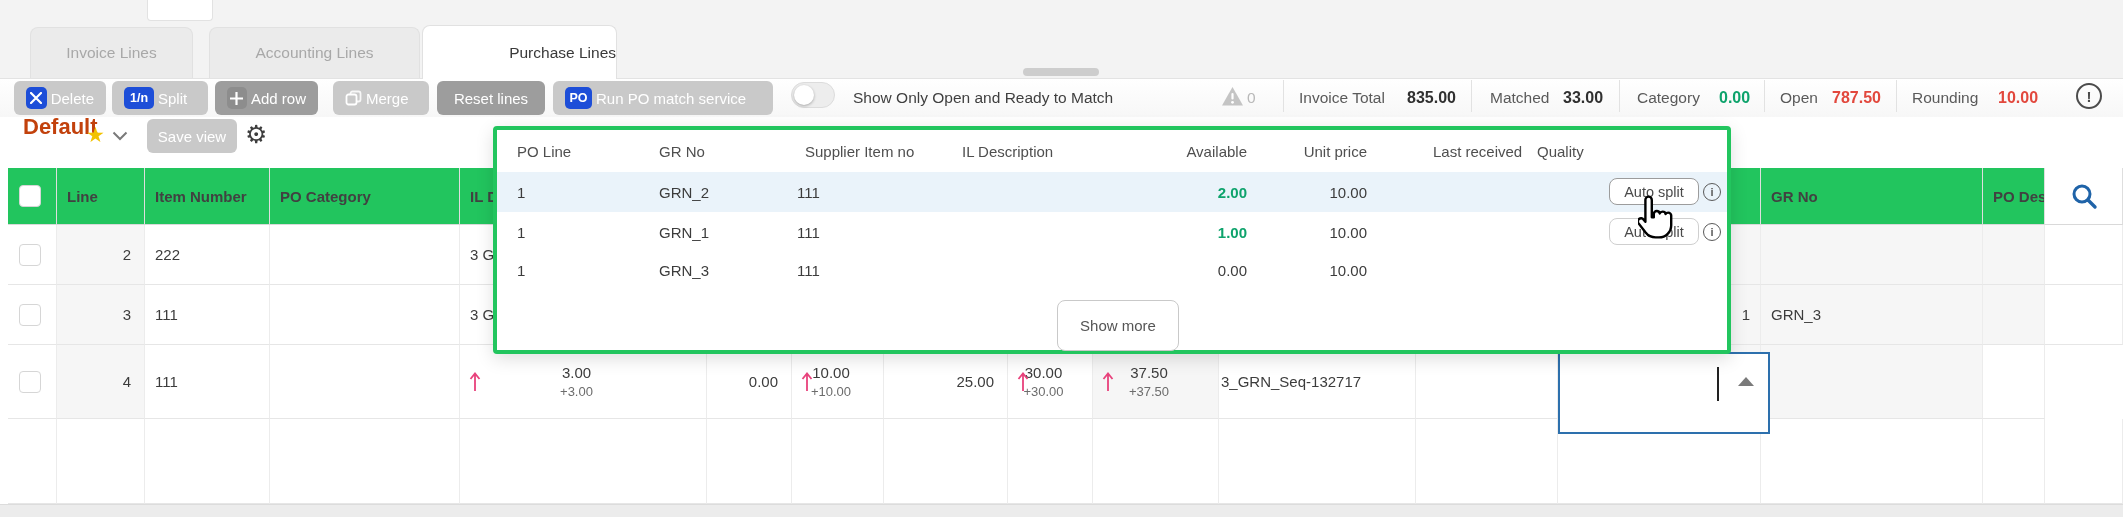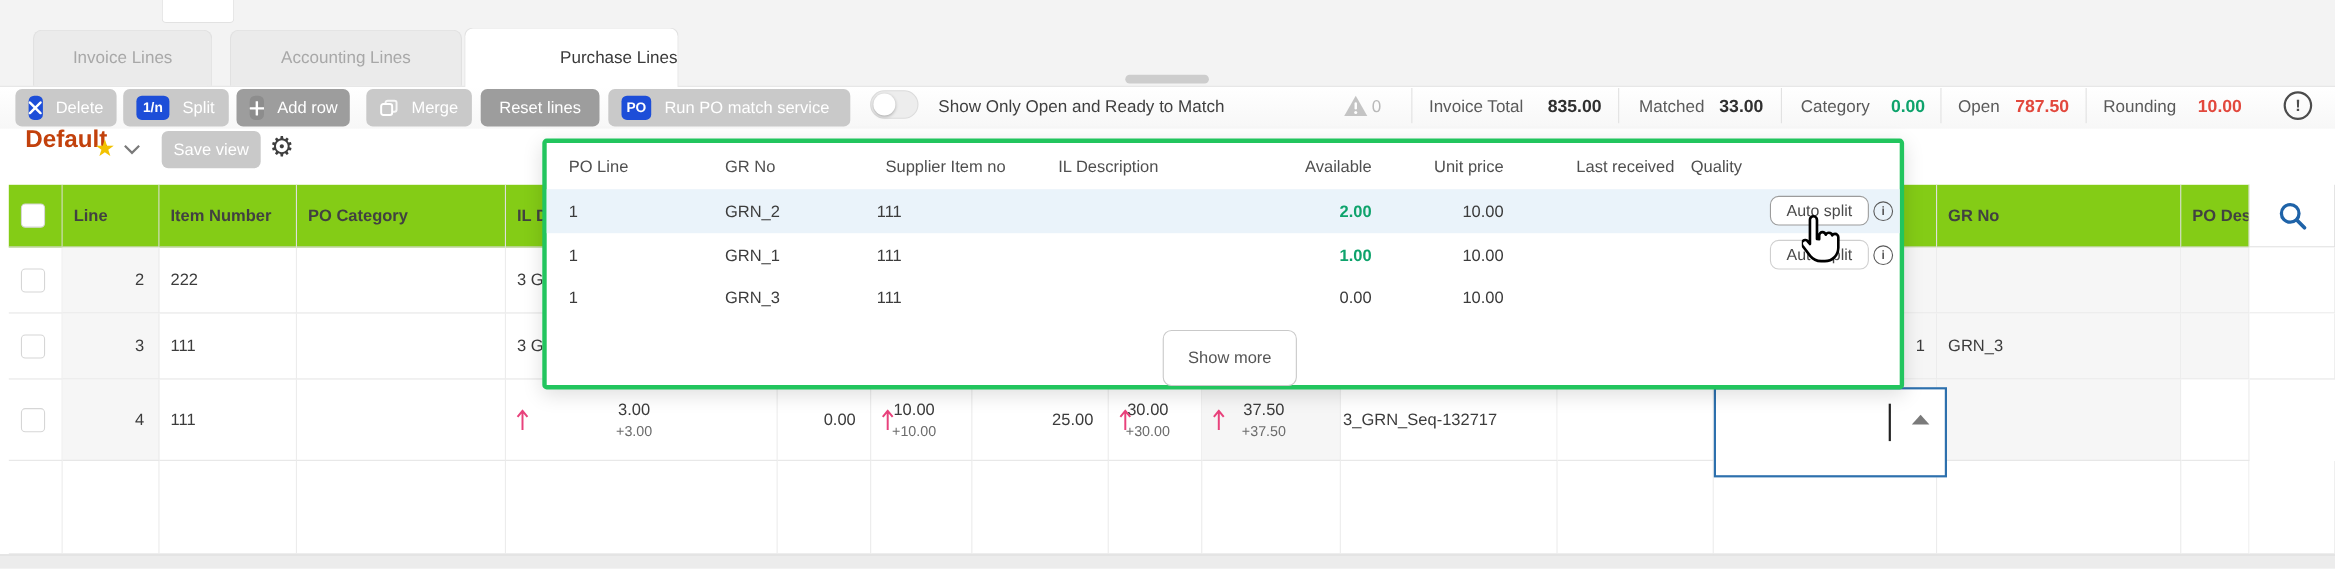--- a/index.html
+++ b/index.html
@@ -10,21 +10,21 @@
   
   .top-band{left:0;top:0;width:2123px;height:78px;background:#f3f3f3;border-bottom:1px solid #e3e3e3;}
   .partial-box{left:147px;top:0;width:64px;height:20px;background:#fff;border:1px solid #e2e2e2;border-top:none;border-radius:0 0 4px 4px;}
   .tab{top:27px;height:51px;background:#ebebeb;border:1px solid #e1e1e1;border-bottom:none;
        border-radius:8px 8px 0 0;display:flex;align-items:center;justify-content:center;
        font-size:15.5px;color:#a8a8a8;box-sizing:border-box;}
   .tab.active{top:25px;height:54px;background:#fff;color:#3a3a3a;z-index:3;}
 
   
   .toolbar-strip{left:0;top:79px;width:2123px;height:38px;background:linear-gradient(#ffffff,#f7f7f7);}
-  .tbtn{top:81px;height:34px;border-radius:6px;display:flex;align-items:center;gap:12px;
+  .tbtn{top:81px;height:34px;border-radius:6px;display:flex;align-items:center;gap:4px;
         padding:6px 12px;box-sizing:border-box;color:#fff;font-size:15px;white-space:nowrap;}
   .btn-light{background:#c9c9c9;}
   .btn-dark{background:#9d9d9d;}
   .badge{display:flex;align-items:center;justify-content:center;border-radius:5px;
          font-size:12.5px;font-weight:bold;color:#fff;}
   .badge.sq{width:22px;height:22px;}
   .badge.w{width:30px;height:22px;}
   .b-on-light{background:#1d4ed8;}
   .b-on-dark{background:#8d8d8d;}
 
@@ -51,21 +51,21 @@
   .chev{left:112px;top:119px;height:34px;display:flex;align-items:center;}
   .save-btn{left:147px;top:119px;width:90px;height:34px;background:#c9c9c9;border-radius:6px;color:#fff;
             font-size:15px;display:flex;align-items:center;justify-content:center;}
   .gear{left:245px;top:117px;height:34px;display:flex;align-items:center;font-size:25px;color:#3e3e3e;}
 
   
   .tbl{position:absolute;left:8px;top:168px;width:2115px;}
   .trow{display:grid;grid-template-columns:49px 88px 125px 190px 247px 85px 92px 124px 85px 126px 197px 142px 203px 222px 62px 78px;}
   .trow>div{border-right:1px solid #ececec;border-bottom:1px solid #e6e6e6;overflow:hidden;
             white-space:nowrap;font-size:15px;color:#3c3c3c;display:flex;align-items:center;box-sizing:border-box;}
-  .trow.hd>div{background:#84cc16;font-weight:600;color:#414141;border-right:1px solid #dedede;border-bottom:1px solid #d9d9d9;}
+  .trow.hd>div{background:#22c55e;font-weight:600;color:#414141;border-right:1px solid #dedede;border-bottom:1px solid #d9d9d9;}
   .txt{padding-left:10px;}
   .numr{justify-content:flex-end;padding-right:13px;}
   .shade{background:#f6f6f6;}
   .white-col{background:#fff !important;}
   .cb{width:22px;height:22px;border:1.5px solid #d6d6d6;border-radius:4px;background:#fff;margin-left:11px;box-sizing:border-box;}
   .c2l{flex-direction:column;align-items:flex-end;justify-content:center;padding-right:13px;position:relative;}
   .c2l .delta{font-size:13px;color:#6c6c6c;margin-top:3px;}
   .uparrow{position:absolute;left:9px;top:50%;margin-top:-10px;}
   .search-head{justify-content:center;}
 

